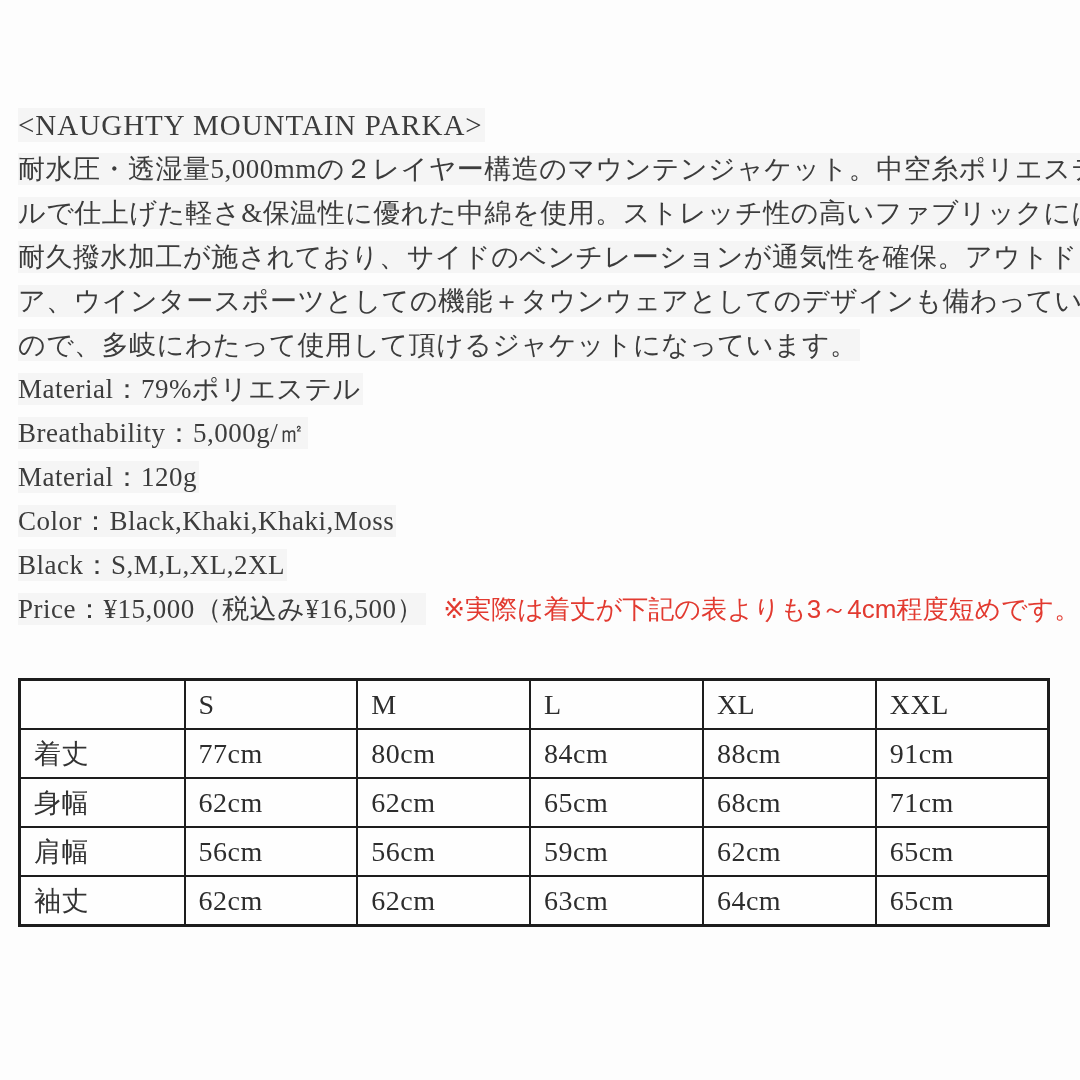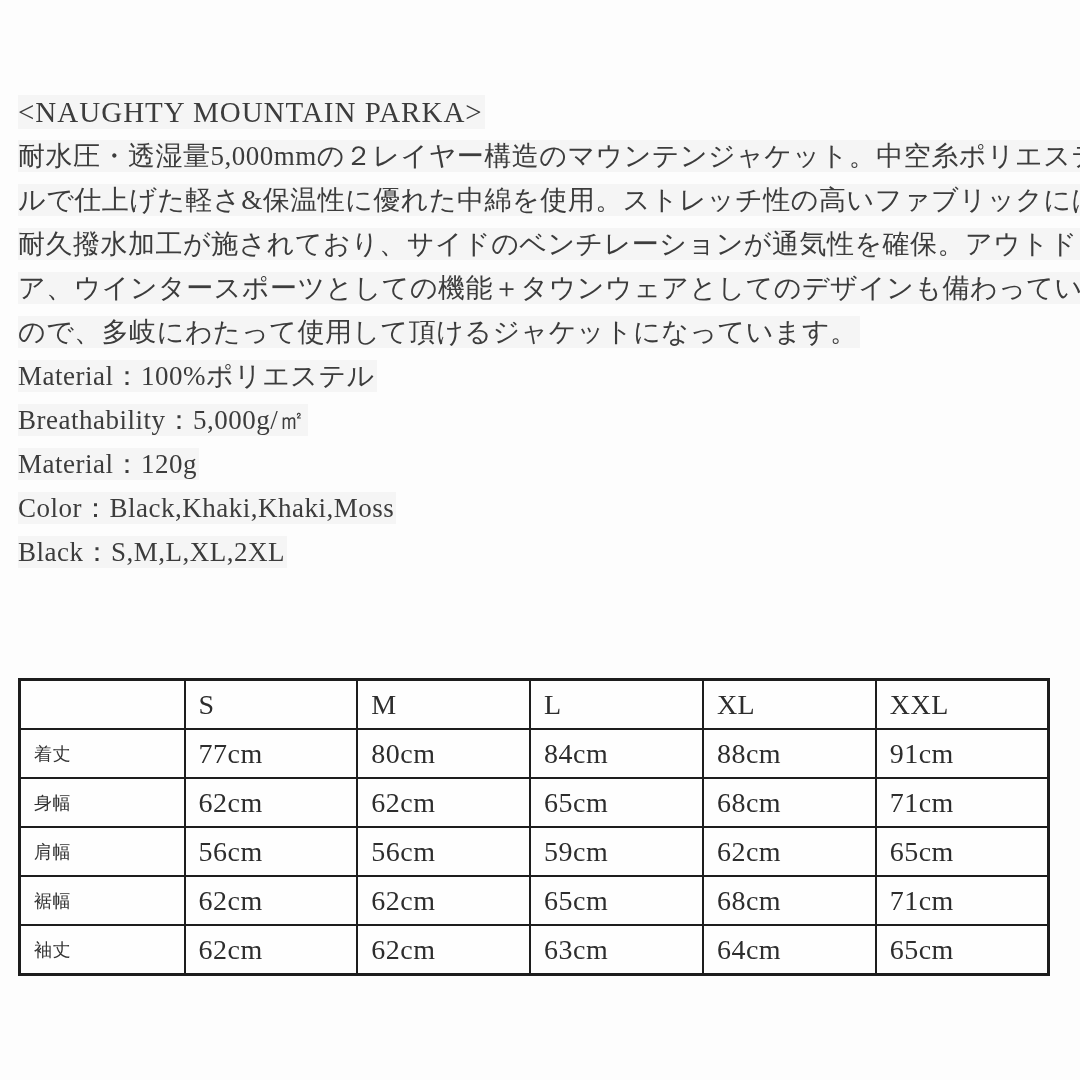--- a/index.html
+++ b/index.html
@@ -12,21 +12,21 @@
     overflow: hidden;
   }
   .page {
     position: relative;
     width: 1080px;
     height: 1080px;
   }
   .content {
     position: absolute;
     left: 18px;
-    top: 90px;
+    top: 103px;
     width: 1050px;
   }
   .title {
     font-size: 29px;
     line-height: 44px;
     height: 44px;
     margin: 0;
     font-weight: normal;
     color: #3c3c3c;
     letter-spacing: 1px;
@@ -68,44 +68,48 @@
     height: 47px;
     padding: 0 4px 0 13px;
     text-align: left;
     vertical-align: middle;
     font-weight: normal;
     font-size: 28px;
     color: #2d2d2d;
     letter-spacing: 0.5px;
     overflow: hidden;
   }
-  table.size-table td.measure-label { font-size: 18px; color: #333; }
+  table.size-table td.measure-label { font-size: 27px; color: #333; }
 </style>
 </head>
 <body>
 
 <div class="page">
   <div class="content">
 
     <h1 class="title"><span>&lt;NAUGHTY MOUNTAIN PARKA&gt;</span></h1>
 
     <div class="para">
       <div class="line"><span>耐水圧・透湿量5,000mmの２レイヤー構造のマウンテンジャケット。中空糸ポリエステ</span></div>
       <div class="line"><span>ルで仕上げた軽さ&amp;保温性に優れた中綿を使用。ストレッチ性の高いファブリックには</span></div>
       <div class="line"><span>耐久撥水加工が施されており、サイドのベンチレーションが通気性を確保。アウトド</span></div>
       <div class="line"><span>ア、ウインタースポーツとしての機能＋タウンウェアとしてのデザインも備わっている</span></div>
       <div class="line"><span>ので、多岐にわたって使用して頂けるジャケットになっています。</span></div>
     </div>
 
-    <div class="spec"><span class="spec-text">Material：100%ポリエステル</span></div>
+    <div class="spec"><span class="spec-text">Material：79%ポリエステル</span></div>
     <div class="spec"><span class="spec-text">Breathability：5,000g/㎡</span></div>
     <div class="spec"><span class="spec-text">Material：120g</span></div>
     <div class="spec"><span class="spec-text">Color：Black,Khaki,Khaki,Moss</span></div>
     <div class="spec"><span class="spec-text">Black：S,M,L,XL,2XL</span></div>
 
+    <div class="spec price-line">
+      <span class="spec-text">Price：¥15,000（税込み¥16,500）</span>
+      <span class="price-note">※実際は着丈が下記の表よりも3～4cm程度短めです。</span>
+    </div>
 
   </div>
 
   <table class="size-table">
     <colgroup>
       <col style="width:165px">
       <col>
         <col>
         <col>
         <col>
@@ -138,28 +142,20 @@
       </tr>
       <tr>
         <td class="measure-label">肩幅</td>
         <td>56cm</td>
         <td>56cm</td>
         <td>59cm</td>
         <td>62cm</td>
         <td>65cm</td>
       </tr>
       <tr>
-        <td class="measure-label">裾幅</td>
-        <td>62cm</td>
-        <td>62cm</td>
-        <td>65cm</td>
-        <td>68cm</td>
-        <td>71cm</td>
-      </tr>
-      <tr>
         <td class="measure-label">袖丈</td>
         <td>62cm</td>
         <td>62cm</td>
         <td>63cm</td>
         <td>64cm</td>
         <td>65cm</td>
       </tr>
     </tbody>
   </table>
 </div>

